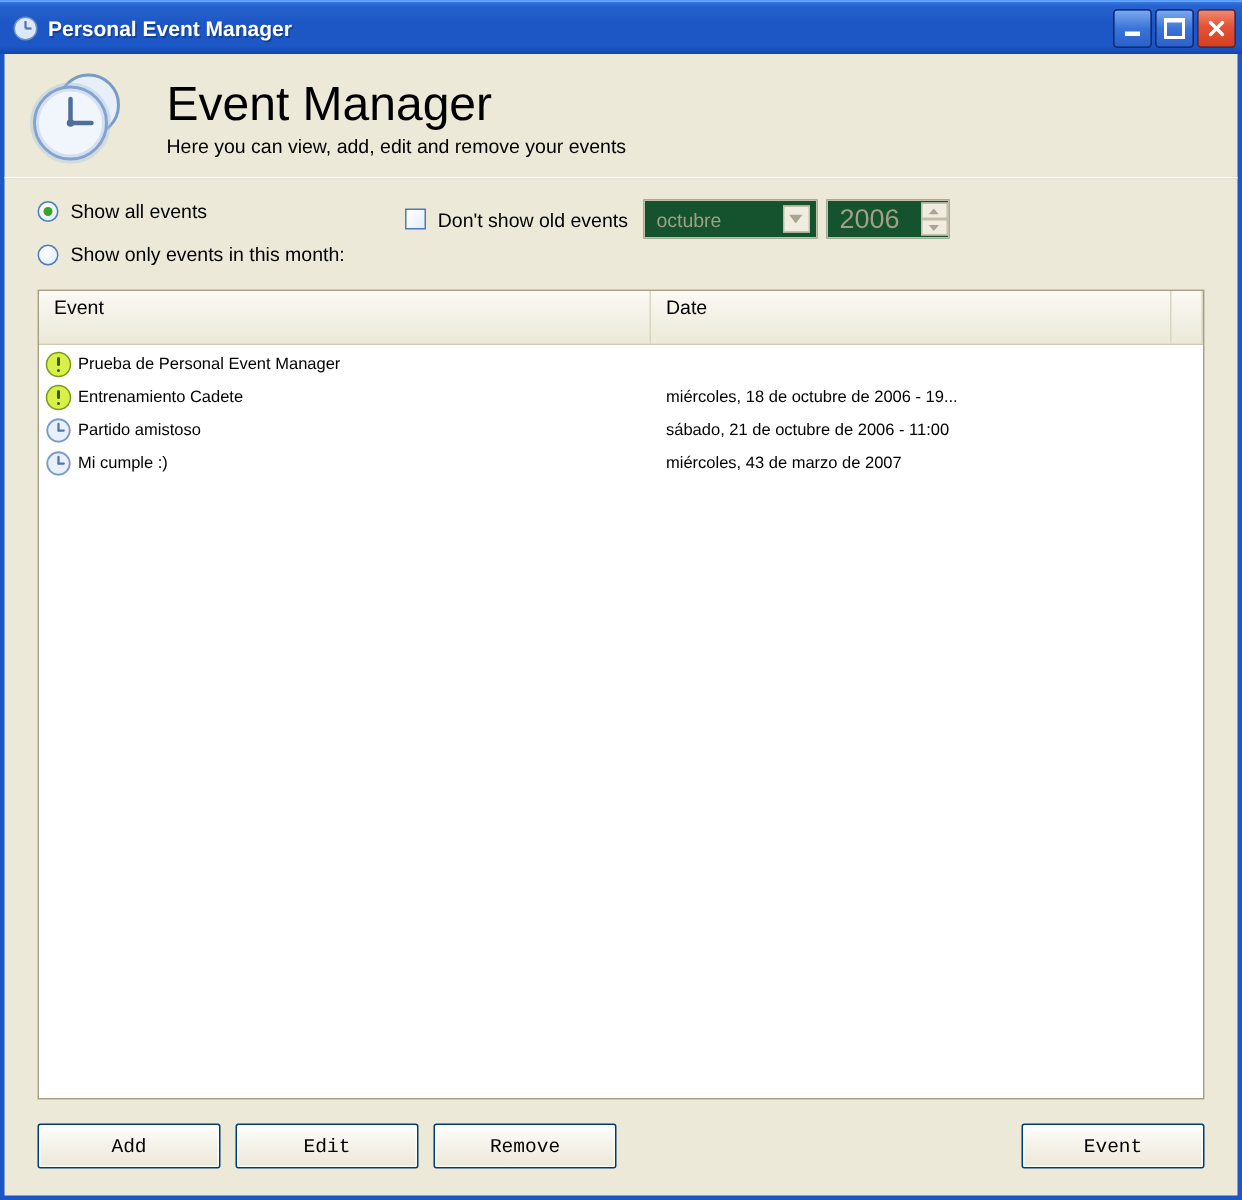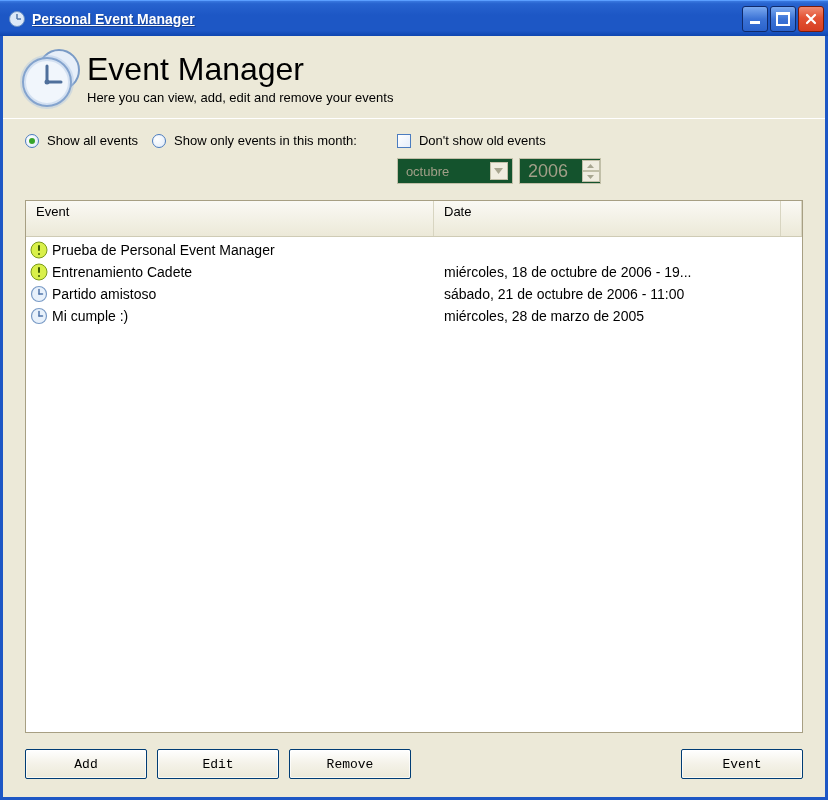--- a/index.html
+++ b/index.html
@@ -15,21 +15,20 @@
   .titlebar {
     height: 36px;
     background: linear-gradient(to bottom, #3a79e0 0%, #2763cf 8%, #1d57c5 40%, #1d57c5 85%, #0f46b0 100%);
     border-top: 1px solid #5a9eff;
     display: flex;
     align-items: center;
     padding: 0 4px 0 8px;
     color: #fff;
     font-weight: bold;
     font-size: 14px;
-    text-decoration: underline;
   }
   .titlebar .app-icon {
     width: 18px; height: 18px; margin-right: 6px;
     display: inline-flex; align-items: center; justify-content: center;
   }
   .titlebar .title-text { flex: 1; text-shadow: 1px 1px 0 rgba(0,0,0,0.25); }
   .win-controls { display: flex; gap: 2px; }
   .win-btn {
     width: 26px; height: 26px;
     border-radius: 3px;
@@ -57,41 +56,41 @@
     background: #ece9d8;
     height: calc(800px - 36px);
     display: flex;
     flex-direction: column;
   }
 
   .header {
     display: flex;
     align-items: center;
     padding: 10px 16px 8px 14px;
-    gap: 0;
+    gap: 24px;
   }
   .header-icon { width: 70px; height: 64px; flex-shrink: 0; }
   .header-text h1 {
     margin: 0 0 2px 0;
     font-family: "Trebuchet MS", Tahoma, sans-serif;
     font-size: 32px;
     font-weight: normal;
     color: #000;
   }
   .header-text p { margin: 0; font-size: 13px; color: #000; }
   .divider { height: 1px; background: #9f9c86; margin: 0; border-bottom: 1px solid #fff; }
 
   .filters {
     display: flex;
     align-items: flex-start;
     padding: 14px 22px 12px 22px;
     gap: 40px;
   }
-  .filter-col-left { display: flex; gap: 14px; }
-  .filter-col-right { display: flex; flex-direction: column; gap: 10px; }
+  .filter-col-left { display: flex; flex-direction: column; gap: 14px; }
+  .filter-col-right { display: flex; flex-direction: row; gap: 10px; }
   .radio-row, .check-row { display: flex; align-items: center; gap: 8px; font-size: 13px; }
 
   .radio {
     width: 14px; height: 14px; border-radius: 50%;
     border: 1px solid #4b7cbf;
     background: radial-gradient(circle at 35% 35%, #fff 0%, #e8f0fa 70%);
     position: relative; display:inline-block;
   }
   .radio.checked::after {
     content: ""; position: absolute; width: 6px; height: 6px; border-radius: 50%;
@@ -144,21 +143,21 @@
     border-right: 1px solid #d8d5c1;
   }
   .col-event { width: 408px; }
   .col-date { flex: 1; }
   .col-tail { width: 20px; border-right: none; }
   .list-body { padding: 2px 0 0 0; overflow: auto; }
   .row {
     display: flex;
     align-items: center;
     height: 22px;
-    font-size: 14px;
+    font-size: 11px;
     padding-left: 4px;
   }
   .row .ev-icon { width: 18px; height: 18px; margin-right: 4px; flex-shrink: 0; }
   .row .ev-name { width: 382px; }
   .row .ev-date { padding-left: 10px; }
 
   .button-bar {
     display: flex;
     padding: 16px 22px 18px 22px;
     gap: 10px;
@@ -297,21 +296,21 @@
           <span class="ev-name">Partido amistoso</span>
           <span class="ev-date">sábado, 21 de octubre de 2006 - 11:00</span>
         </div>
         <div class="row">
           <span class="ev-icon"><svg viewBox="0 0 18 18" width="18" height="18">
               <circle cx="9" cy="9" r="7.5" fill="#e8f1fb" stroke="#7a9bc6" stroke-width="1.2"></circle>
               <line x1="9" y1="9" x2="9" y2="4.5" stroke="#5276aa" stroke-width="1.5" stroke-linecap="round"></line>
               <line x1="9" y1="9" x2="12.5" y2="9" stroke="#5276aa" stroke-width="1.5" stroke-linecap="round"></line>
             </svg></span>
           <span class="ev-name">Mi cumple :)</span>
-          <span class="ev-date">miércoles, 28 de marzo de 2005</span>
+          <span class="ev-date">miércoles, 43 de marzo de 2007</span>
         </div>
       </div>
   </div>
 
   <div class="button-bar">
     <div class="btn">Add</div>
     <div class="btn">Edit</div>
     <div class="btn">Remove</div>
     <div class="spacer"></div>
     <div class="btn">Event</div>

